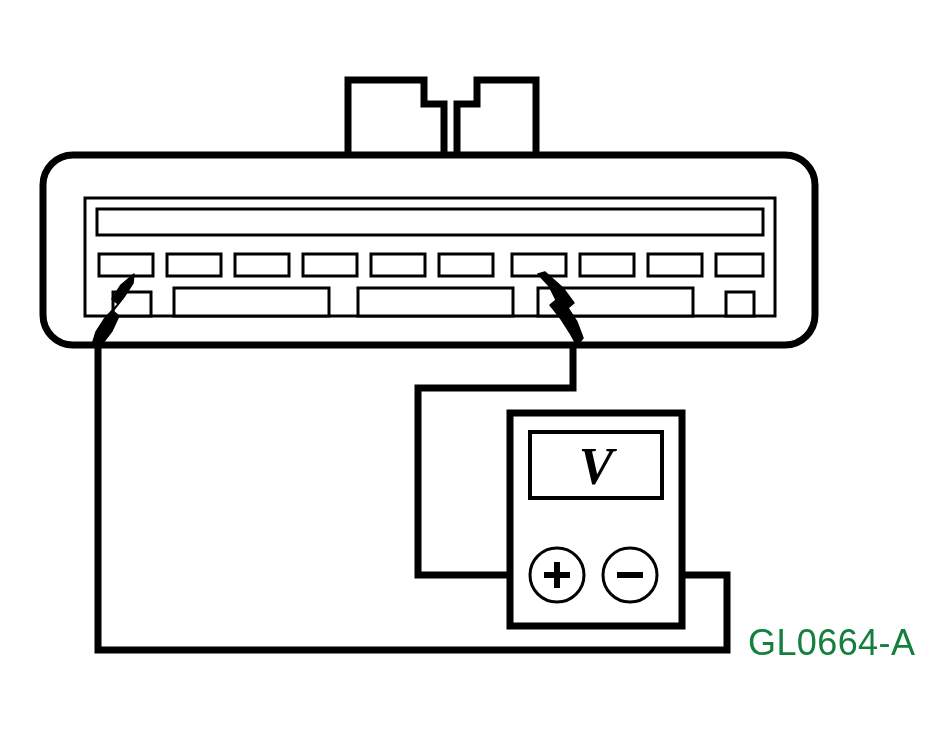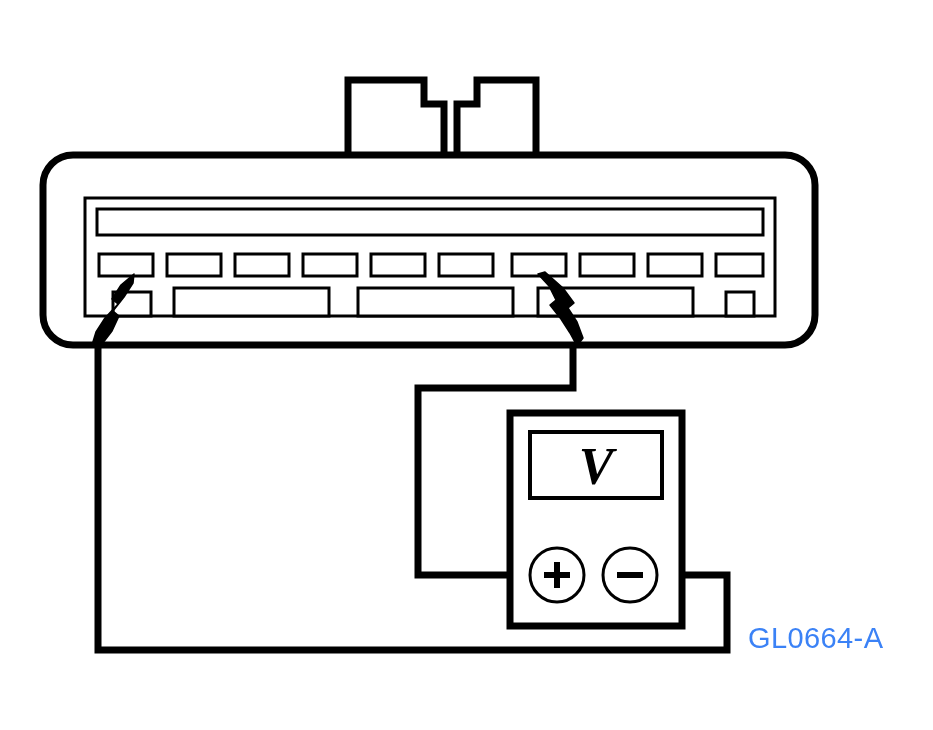--- a/index.html
+++ b/index.html
@@ -21,23 +21,23 @@
   #diagram-svg {
     display: block;
     width: 933px;
     height: 730px;
   }
   .fig-label {
     position: absolute;
     left: 748px;
     top: 622px;
     font-family: "Liberation Sans", sans-serif;
-    font-size: 29px;
+    font-size: 36px;
     letter-spacing: 0.4px;
-    color: #3b82f6;
+    color: #15803d;
     white-space: nowrap;
     user-select: none;
   }
 </style>
 </head>
 <body>
 
 <div id="diagram-root">
 
   <svg id="diagram-svg" viewBox="0 0 933 730" xmlns="http://www.w3.org/2000/svg">

